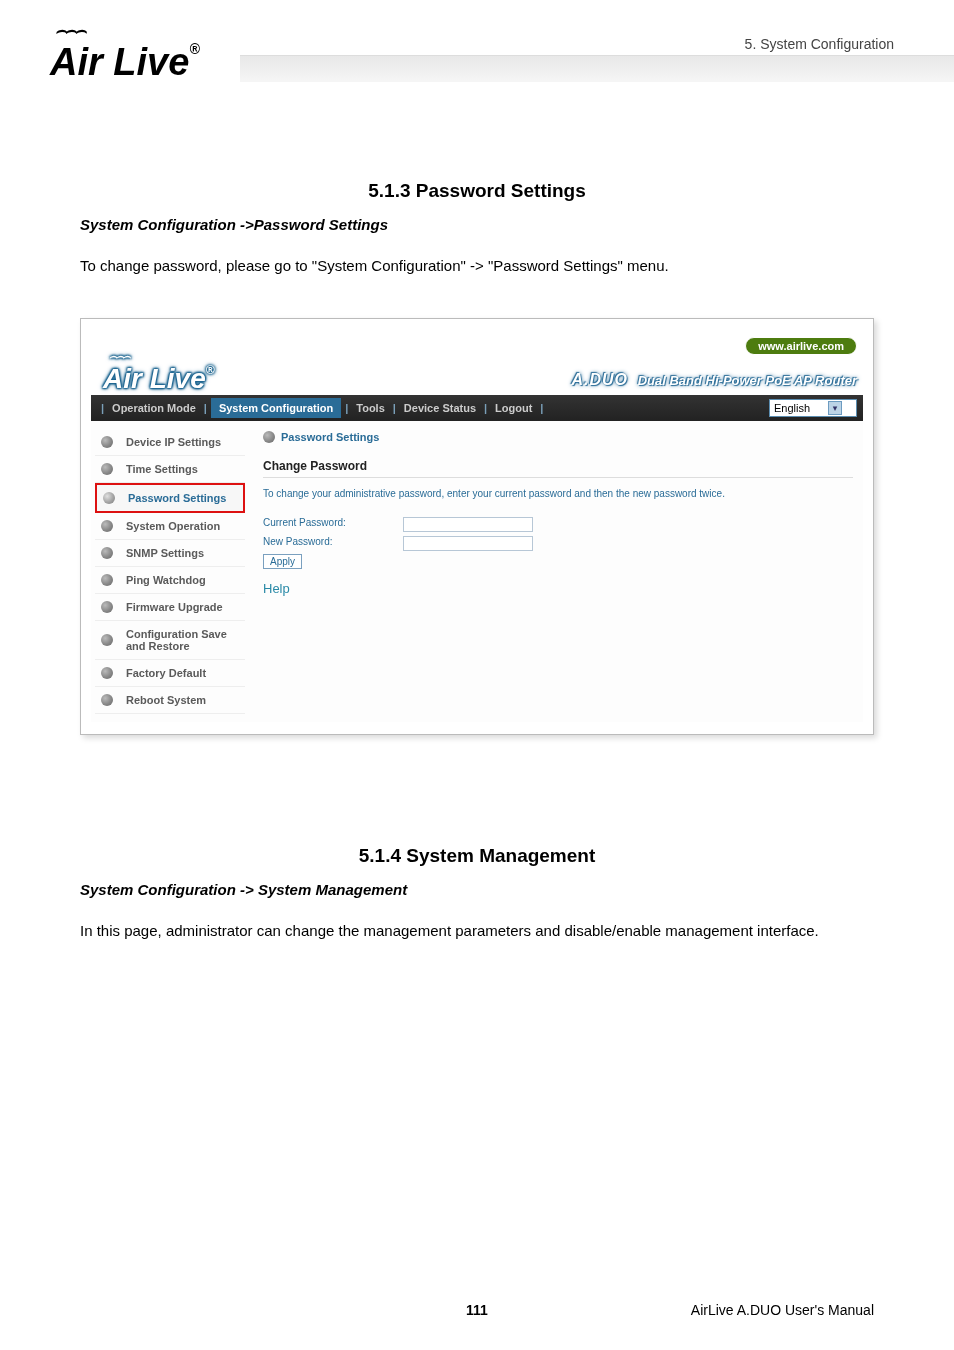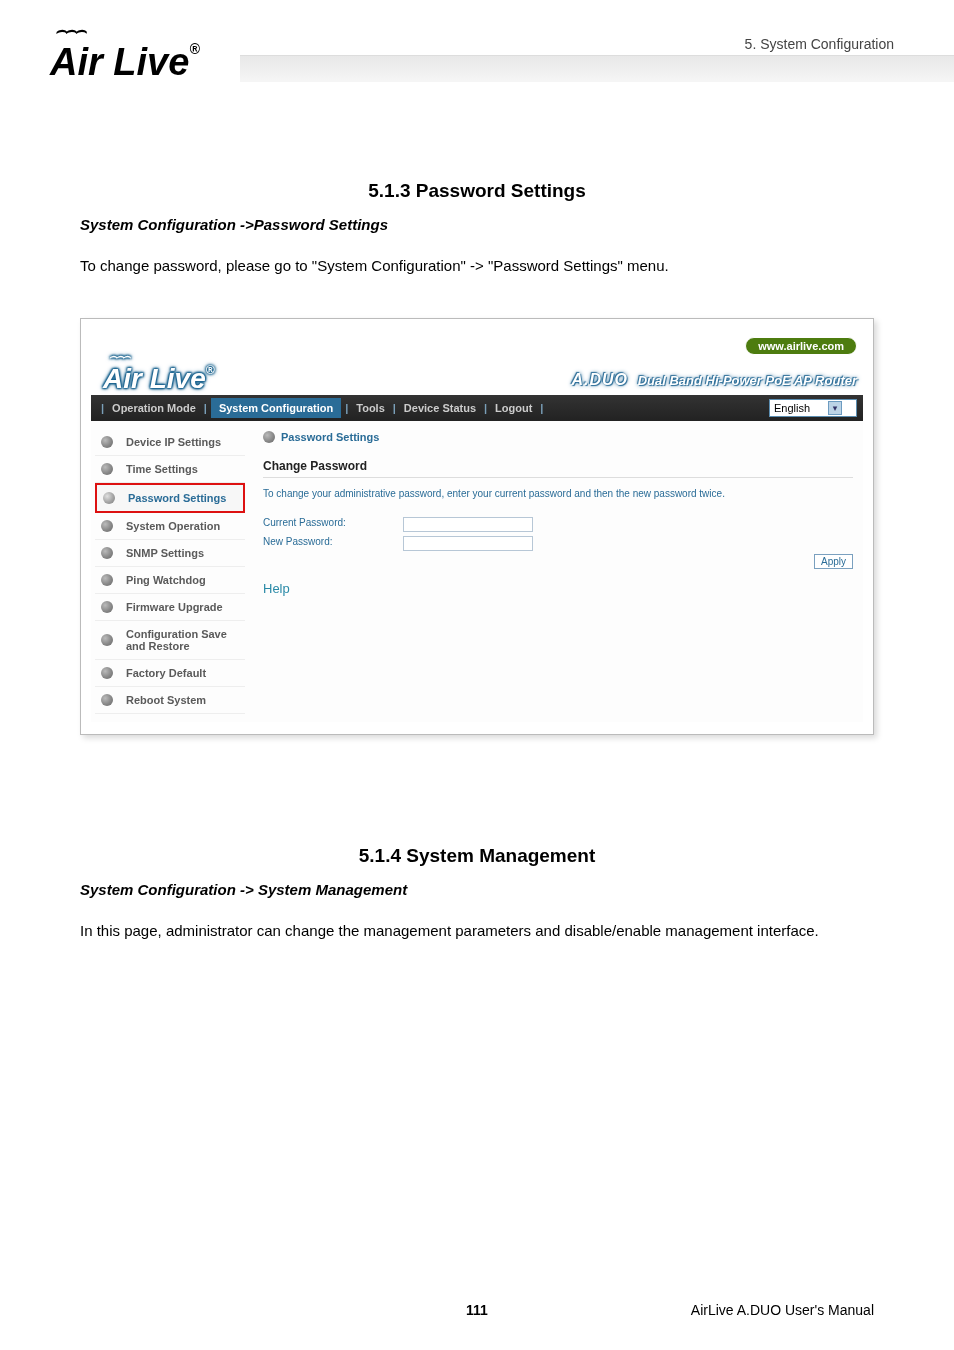--- a/index.html
+++ b/index.html
@@ -264,21 +264,21 @@
     color: #2a6c97;
     font-size: 10px;
   }
   .tin {
     border: 1px solid #b7c7d6;
     height: 15px;
     width: 130px;
     background: #fff;
   }
   .apply-row {
-    text-align: right;
+    text-align: left;
   }
   .apply-btn {
     border: 1px solid #7aa0bf;
     background: #fff;
     color: #2a6c97;
     font-size: 10px;
     padding: 1px 6px;
     cursor: pointer;
   }
   .help-lnk {

